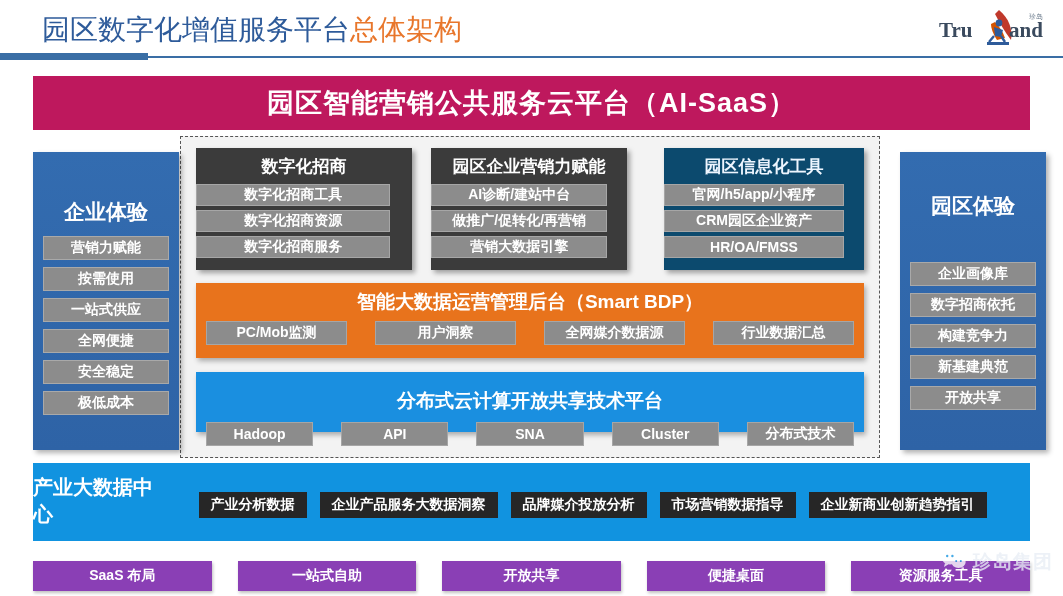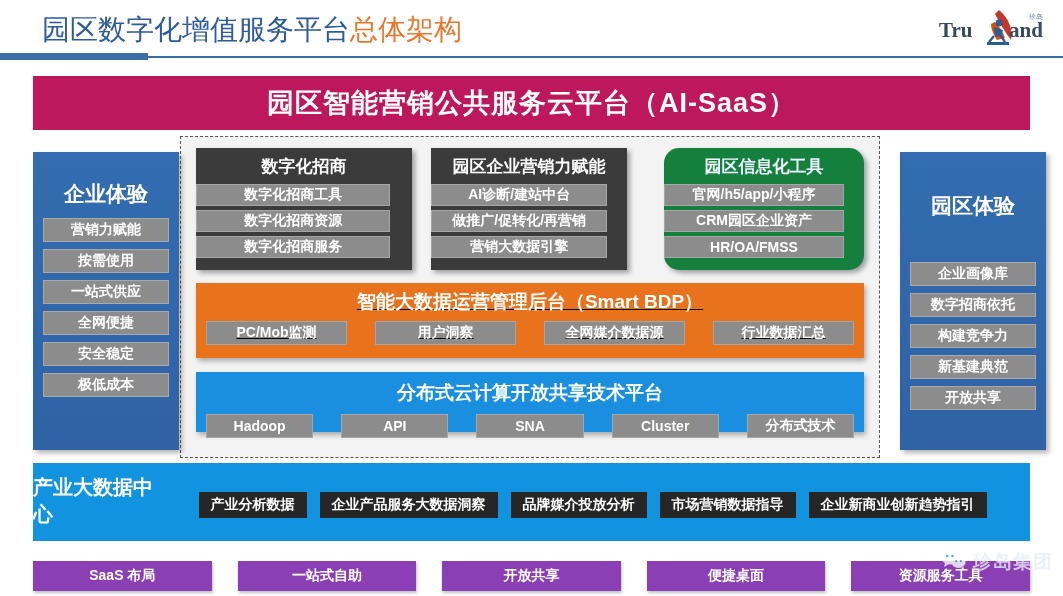--- a/index.html
+++ b/index.html
@@ -43,59 +43,59 @@
   .side{
     position:absolute;top:152px;width:146px;height:298px;
     background:linear-gradient(180deg,#336CB0 0%,#2E63A6 100%);
     box-shadow:3px 3px 5px rgba(0,0,0,.30);
     display:flex;flex-direction:column;align-items:center;
   }
   .side.left{left:33px;}
   .side.right{left:900px;}
   .side-title{
     color:#ffffff;font-size:21px;font-weight:bold;
-    margin-top:28px;margin-bottom:10px;text-align:center;
+    margin-top:46px;margin-bottom:10px;text-align:center;
   }
   .side.right .side-title{margin-top:40px;margin-bottom:42px;}
   .side-items{display:flex;flex-direction:column;gap:7px;width:100%;align-items:center;}
   .side-item{
     width:126px;height:24px;background:#8C8C8C;
     border:1px solid #a9a9a9;box-sizing:border-box;
     color:#ffffff;font-size:14px;font-weight:bold;
     display:flex;align-items:center;justify-content:center;white-space:nowrap;
   }
 
   
   .capbox{
     position:absolute;top:148px;height:122px;
     box-shadow:3px 3px 5px rgba(0,0,0,.35);
     display:flex;flex-direction:column;align-items:center;padding-top:7px;box-sizing:border-box;
   }
   .capbox.dark{background:#3B3B3B;}
-  .capbox.blue{background:#15803d;border-radius:15px;}
+  .capbox.blue{background:#0c4a6e;}
   .cap1{left:196px;width:216px;}
   .cap2{left:431px;width:196px;}
   .cap3{left:664px;width:200px;}
   .cap-title{color:#ffffff;font-size:17px;font-weight:bold;margin-bottom:6px;white-space:nowrap;}
   .cap3 .cap-title{color:#eef6ff;}
   .cap-items{display:flex;flex-direction:column;gap:4px;align-items:flex-start;width:100%;}
   .cap-item{
     width:90%;height:22px;background:#8C8C8C;border:1px solid #a6a6a6;box-sizing:border-box;
     color:#ffffff;font-size:14px;font-weight:bold;
     display:flex;align-items:center;justify-content:center;white-space:nowrap;
   }
 
   
   .band{
     position:absolute;left:196px;width:668px;
     box-shadow:2px 3px 5px rgba(0,0,0,.30);
     display:flex;flex-direction:column;align-items:center;box-sizing:border-box;
   }
-  .band-orange{top:283px;height:75px;background:#E8731C;padding-top:6px;text-decoration:underline;}
-  .band-blue{top:372px;height:60px;background:#1A8FE0;padding-top:8px;}
+  .band-orange{top:283px;height:75px;background:#E8731C;padding-top:6px;}
+  .band-blue{top:372px;height:60px;background:#1A8FE0;padding-top:16px;}
   .band-title{color:#ffffff;font-size:19px;font-weight:bold;white-space:nowrap;margin-bottom:6px;}
   .band-blue .band-title{font-size:19px;margin-bottom:8px;}
   .band-items{display:flex;gap:28px;justify-content:center;width:100%;padding:0 10px;box-sizing:border-box;}
   .band-item{
     flex:1;height:24px;background:#8C8C8C;border:1px solid #a6a6a6;box-sizing:border-box;
     color:#ffffff;font-size:14px;font-weight:bold;
     display:flex;align-items:center;justify-content:center;white-space:nowrap;
   }
 
   

